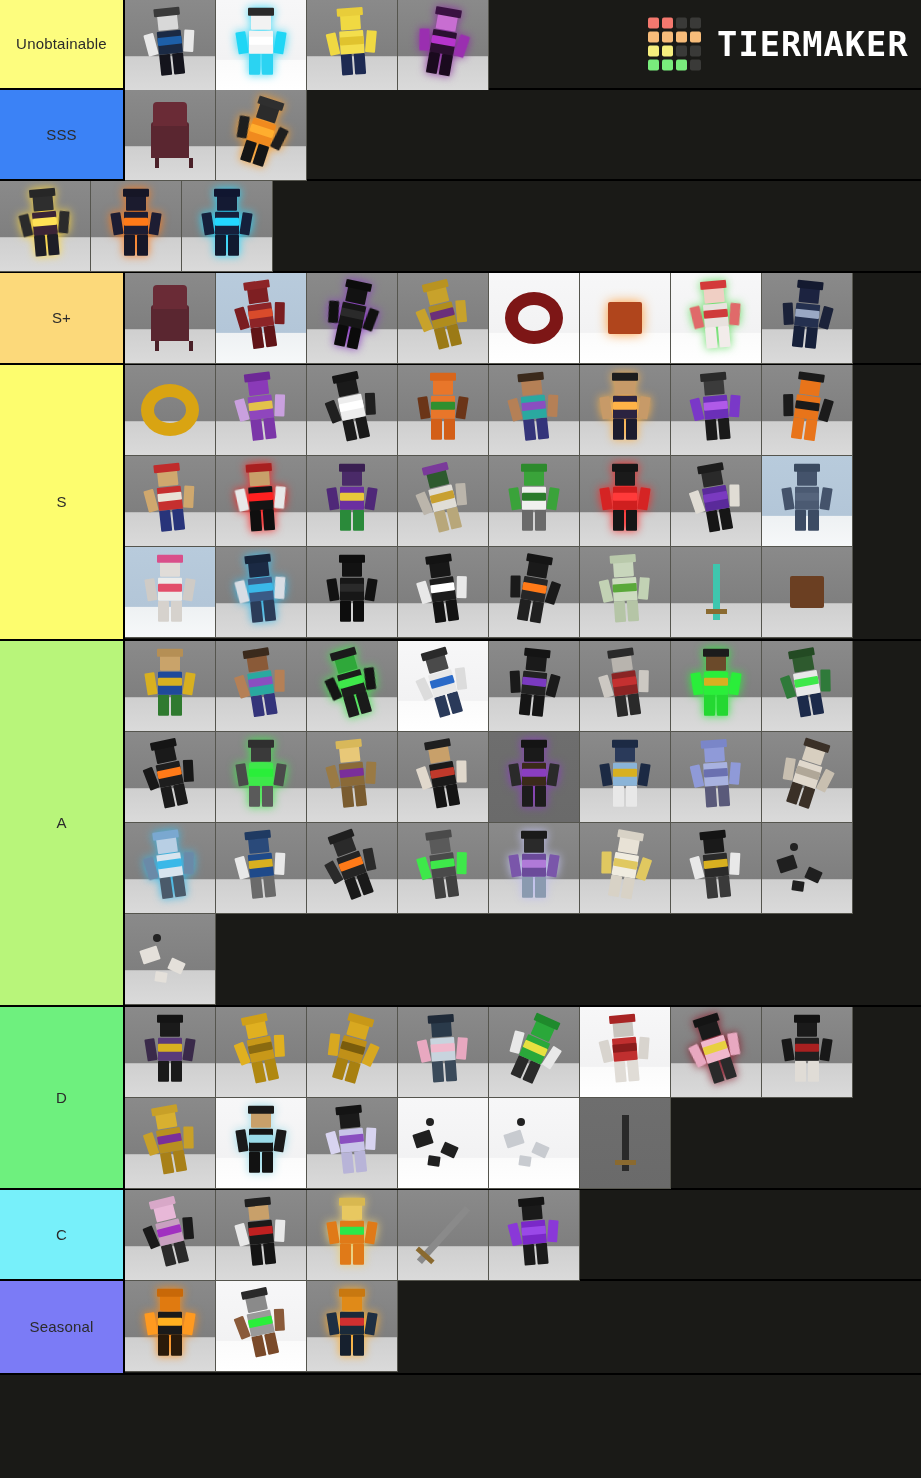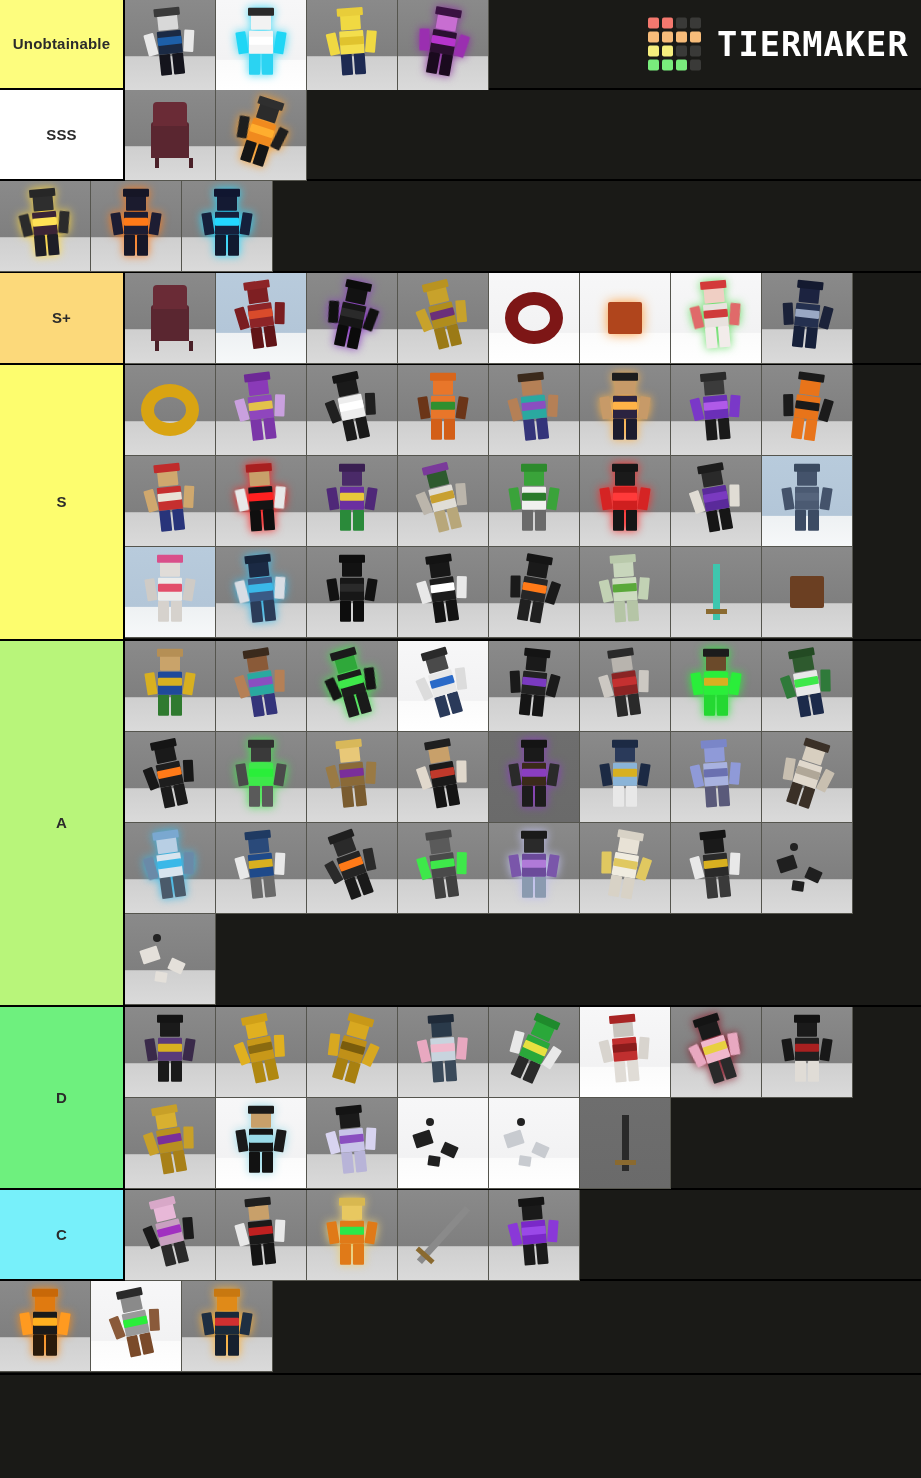--- a/index.html
+++ b/index.html
@@ -38,21 +38,21 @@
     align-items: center;
     justify-content: center;
     text-align: center;
     font-size: 15px;
     color: #2b2b2b;
     line-height: 1.15;
     padding: 2px 4px;
     border-right: 2px solid #000000;
     word-break: break-word;
     letter-spacing: 0.2px;
-    font-weight: 700;
+    font-weight: 400;
   }
 
   .tier-items {
     flex: 1 1 auto;
     display: flex;
     flex-wrap: wrap;
     align-content: flex-start;
     background: #1a1a17;
     min-width: 0;
   }
@@ -260,21 +260,21 @@
             <span style="background: rgb(121, 236, 124);"></span>
             <span style="background: rgb(121, 236, 124);"></span>
             <span style="background: rgb(121, 236, 124);"></span>
             <span style="background: rgb(58, 58, 56);"></span>
           </div>
           <div class="brand-word">TIERMAKER</div>
         </div>
       </div>
     </div>
     <div class="tier-row" style="height: 91px;">
-      <div class="tier-label" style="background: #ffffff;">SSS</div>
+      <div class="tier-label" style="background: #3b82f6;">SSS</div>
       <div class="tier-items">
         <div class="tier-item">
           <div class="thumb bg-dark">
             <div class="chair"></div>
           </div>
         </div>
         <div class="tier-item">
           <div class="thumb bg-dark">
             <div class="av glow" style="--head: #2b2b2b; --hat: #2f2f2f; --torso: #f08a1e; --arm: #1e1e1e; --leg: #151515; --acc: #ffae2e; --glow: #ff9b1f; --rot: 18deg;">
               <i class="legl"></i>
@@ -1331,20 +1331,21 @@
               <i class="torso"></i>
               <i class="acc"></i>
               <i class="head"></i>
               <i class="hat"></i>
             </div>
           </div>
         </div>
       </div>
     </div>
     <div class="tier-row" style="height: 94px;">
+      <div class="tier-label" style="background: rgb(123, 123, 246);">Seasonal</div>
       <div class="tier-items">
         <div class="tier-item">
           <div class="thumb bg-dark">
             <div class="av glow" style="--head: #e07a10; --hat: #c86808; --torso: #1a1a1a; --arm: #ff9a20; --leg: #2a1a0a; --acc: #ffb020; --glow: #ff8c10; --rot: 0deg;">
               <i class="legl"></i>
               <i class="legr"></i>
               <i class="arml"></i>
               <i class="armr"></i>
               <i class="torso"></i>
               <i class="acc"></i>

